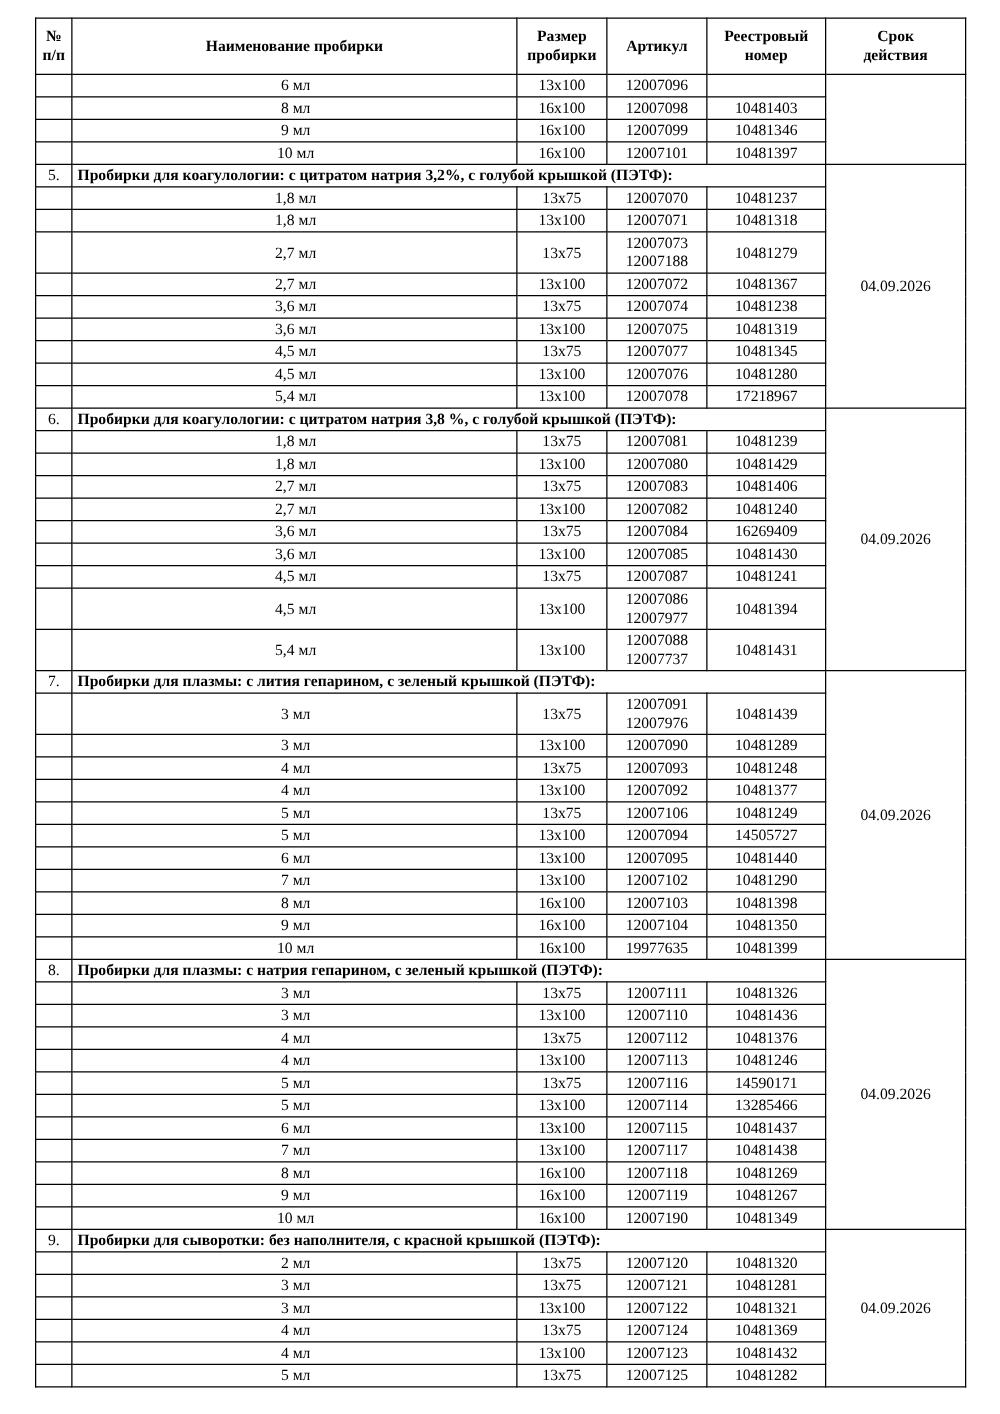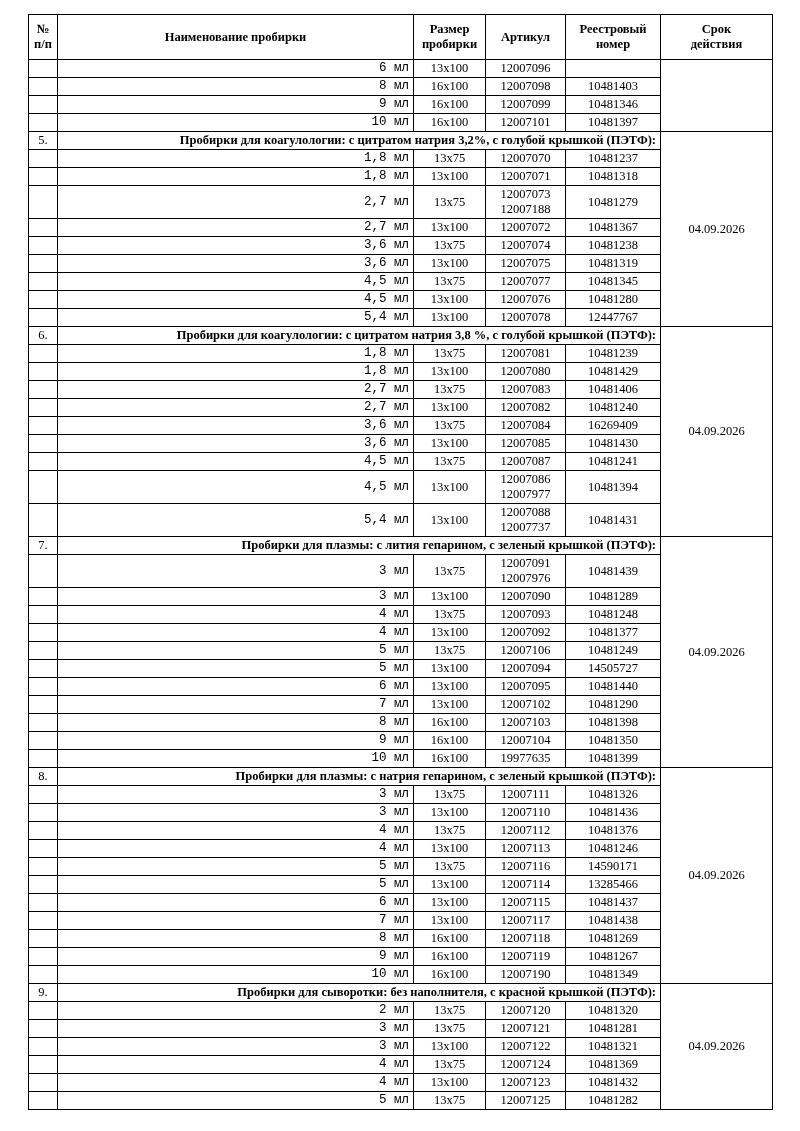--- a/index.html
+++ b/index.html
@@ -29,24 +29,24 @@
     text-align: center;
     white-space: pre-line;
     line-height: 15px;
     padding: 7px 2px;
   }
   td {
     line-height: 15px;
     padding: 1px 4px;
   }
   td.num { text-align: center; }
-  td.name { text-align: right; padding-left: 6px; font-family: Liberation Mono, monospace; }
+  td.name { text-align: center; padding-left: 6px; }
   td.size, td.article, td.reg, td.validity { text-align: center; }
   td.article { white-space: pre-line; margin-top: 13px; }
-  td.section-title { font-weight: bold; text-align: right; }
+  td.section-title { font-weight: bold; text-align: left; }
 </style>
 </head>
 <body>
 
 <div class="page">
   <table class="registry">
     <colgroup>
       <col style="width:29px">
       <col style="width:356px">
       <col style="width:72px">
@@ -158,21 +158,21 @@
           <td class="name">4,5 мл</td>
           <td class="size">13x100</td>
           <td class="article">12007076</td>
           <td class="reg">10481280</td>
         </tr>
         <tr>
           <td class="num"></td>
           <td class="name">5,4 мл</td>
           <td class="size">13x100</td>
           <td class="article">12007078</td>
-          <td class="reg">12447767</td>
+          <td class="reg">17218967</td>
         </tr>
         <tr>
           <td class="num">6.</td>
           <td class="section-title" colspan="4">Пробирки для коагулологии: с цитратом натрия 3,8 %, с голубой крышкой (ПЭТФ):</td>
           <td class="validity" rowspan="10">04.09.2026</td>
         </tr>
         <tr>
           <td class="num"></td>
           <td class="name">1,8 мл</td>
           <td class="size">13x75</td>

